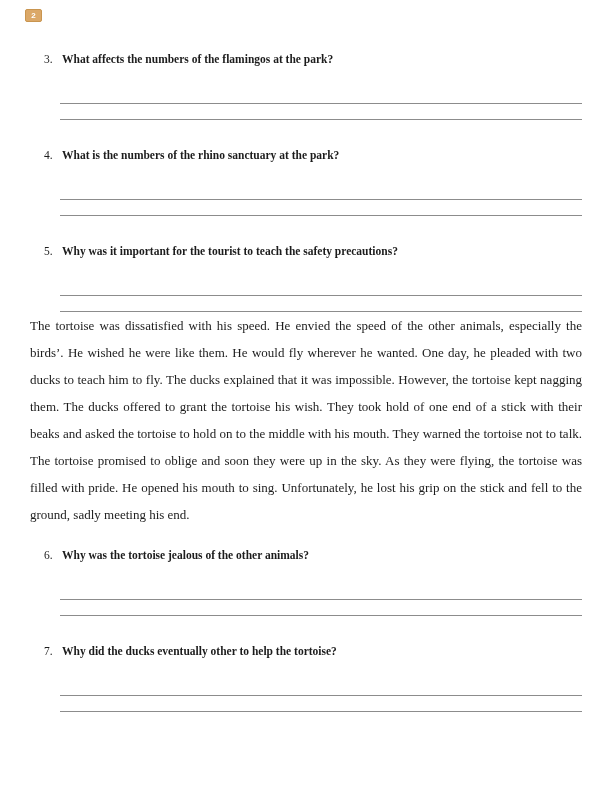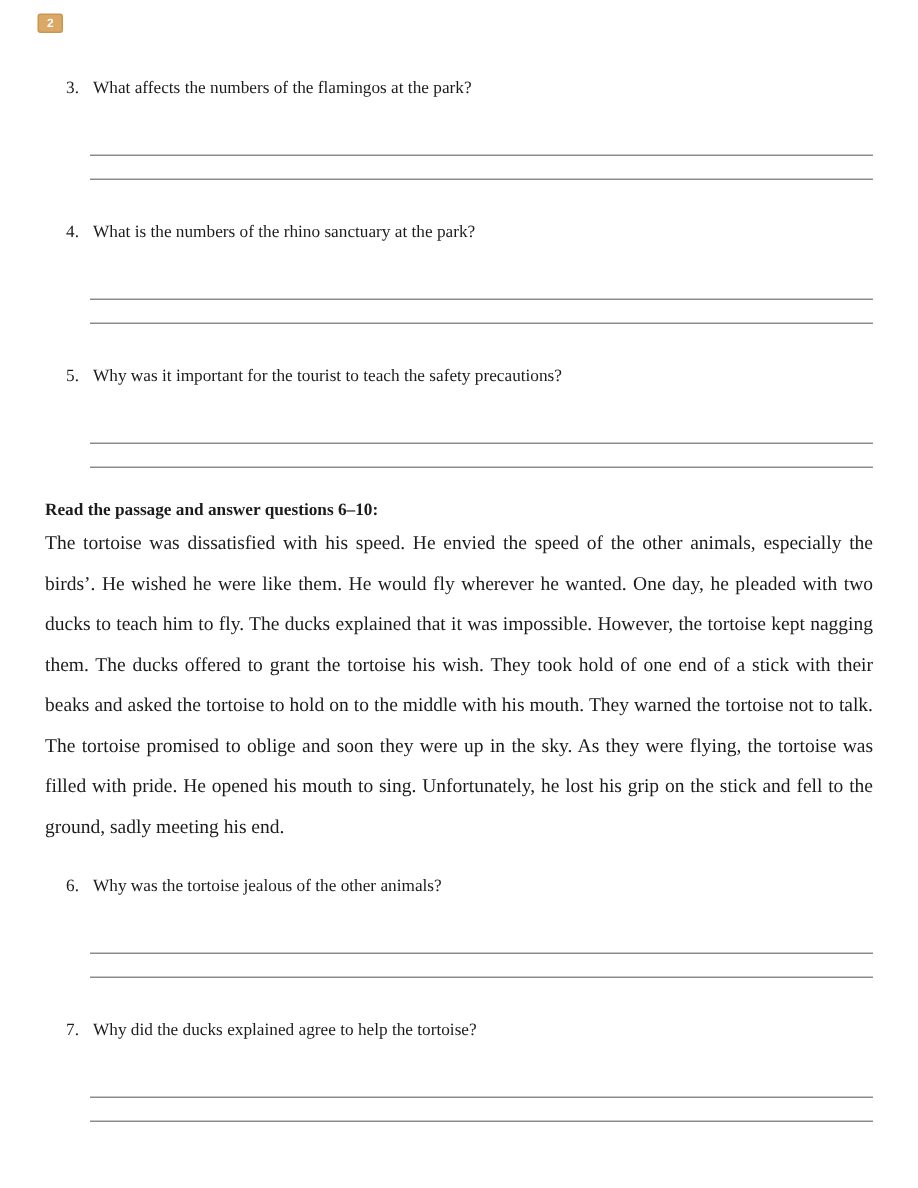--- a/index.html
+++ b/index.html
@@ -36,21 +36,21 @@
   .q-row {
     display: flex;
     font-size: 11.5px;
     line-height: 15px;
   }
   .q-num {
     margin-left: 14px;
     width: 18px;
     flex: 0 0 18px;
   }
-  .q-text { flex: 1; }
+  .q-text { flex: 1; font-weight: bold; }
   .answer-line {
     margin-left: 30px;
     height: 0;
     border-top: 1px solid #8c8c8c;
   }
   .answer-line.first { margin-top: 36px; }
   .answer-line.second { margin-top: 15px; }
   .question.qgap { margin-top: 28px; }
   .passage-heading {
     margin-top: 21px;
@@ -92,35 +92,34 @@
 
   <div class="question qgap">
     <div class="q-row">
       <span class="q-num">5.</span>
       <span class="q-text">Why was it important for the tourist to teach the safety precautions?</span>
     </div>
     <div class="answer-line first"></div>
     <div class="answer-line second"></div>
   </div>
 
-  <div class="passage-heading">Read the passage and answer questions 6–10:</div>
 
   <div class="passage">The tortoise was dissatisfied with his speed. He envied the speed of the other animals, especially the birds’. He wished he were like them. He would fly wherever he wanted. One day, he pleaded with two ducks to teach him to fly. The ducks explained that it was impossible. However, the tortoise kept nagging them. The ducks offered to grant the tortoise his wish. They took hold of one end of a stick with their beaks and asked the tortoise to hold on to the middle with his mouth. They warned the tortoise not to talk. The tortoise promised to oblige and soon they were up in the sky. As they were flying, the tortoise was filled with pride. He opened his mouth to sing. Unfortunately, he lost his grip on the stick and fell to the ground, sadly meeting his end.</div>
 
   <div class="question" style="margin-top:20px;">
     <div class="q-row">
       <span class="q-num">6.</span>
       <span class="q-text">Why was the tortoise jealous of the other animals?</span>
     </div>
     <div class="answer-line first"></div>
     <div class="answer-line second"></div>
   </div>
 
   <div class="question qgap">
     <div class="q-row">
       <span class="q-num">7.</span>
-      <span class="q-text">Why did the ducks explained agree to help the tortoise?</span>
+      <span class="q-text">Why did the ducks eventually other to help the tortoise?</span>
     </div>
     <div class="answer-line first"></div>
     <div class="answer-line second"></div>
   </div>
 
 </div>
 
 </body></html>

